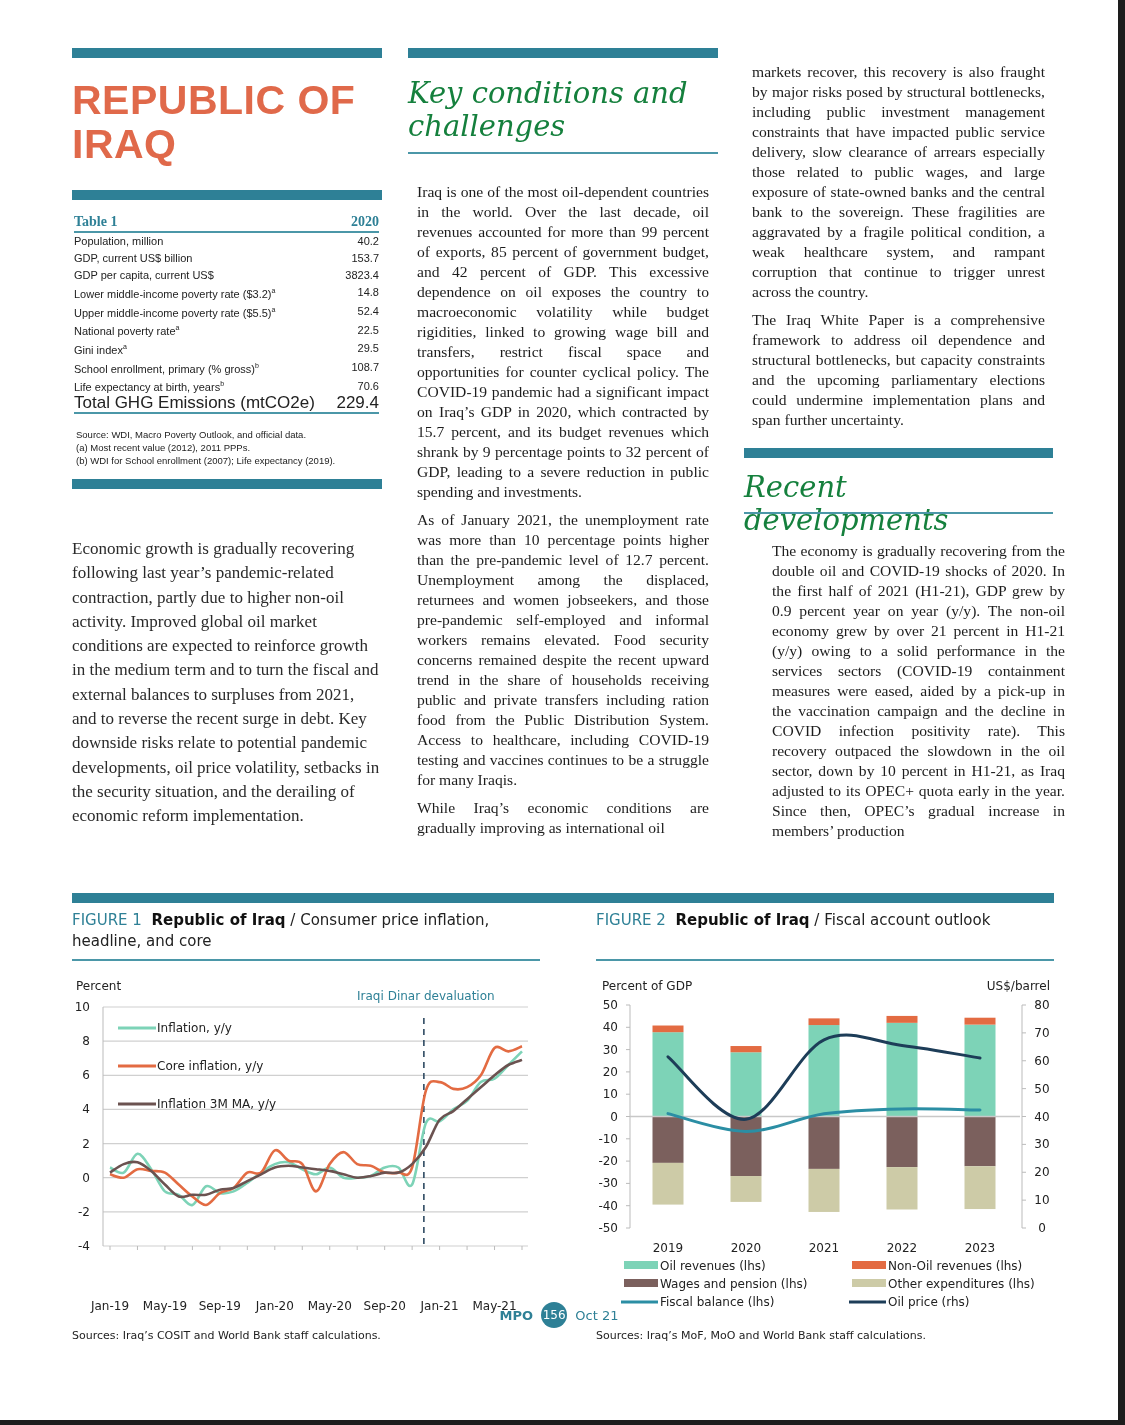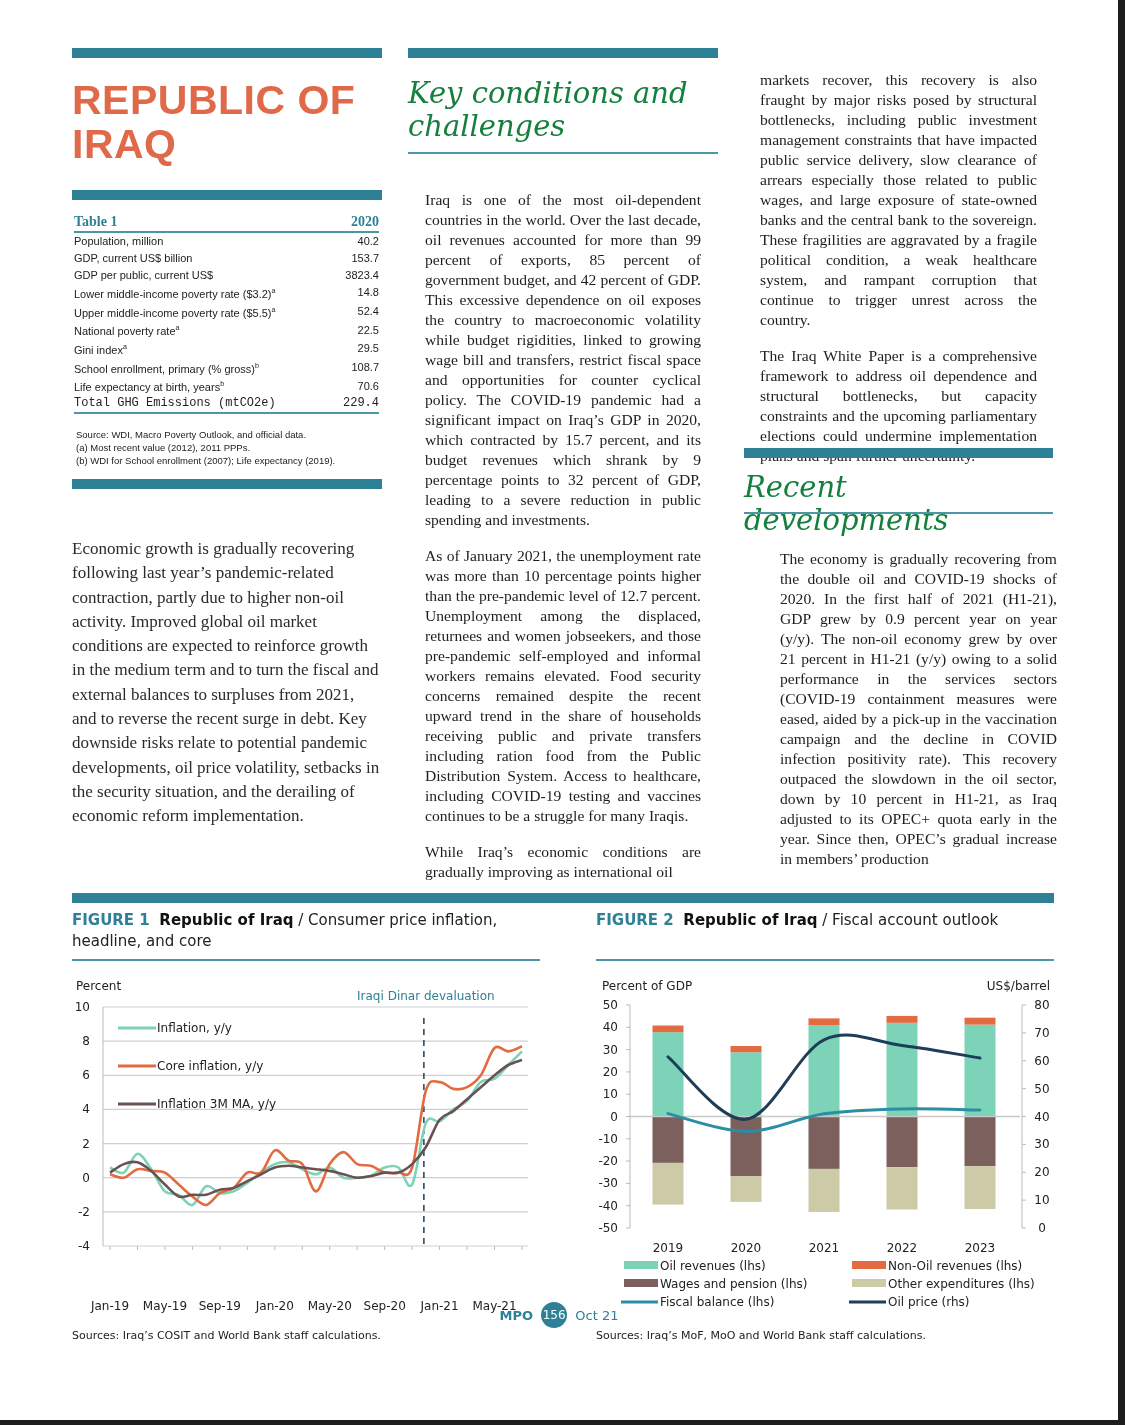--- a/index.html
+++ b/index.html
@@ -3,32 +3,32 @@
 <meta charset="utf-8">
 <style>
   html, body { margin: 0; padding: 0; }
   body { width: 1125px; height: 1425px; background: #1d1d1d; position: relative; overflow: hidden; }
   .page { position: absolute; left: 0; top: 0; width: 1118px; height: 1420px; background: #ffffff; }
   .rule-thick { position: absolute; height: 10px; background: #2e8096; }
   .rule-thin { position: absolute; height: 2px; background: #4b97a8; }
   .country-title { position: absolute; left: 72px; top: 78px; width: 320px; font-family: "Liberation Sans", sans-serif; font-weight: bold; font-size: 41px; line-height: 44px; color: #e0694a; letter-spacing: 0.5px; }
   .section-title { position: absolute; font-family: "DejaVu Serif", serif; font-style: italic; color: #15803d; font-size: 29px; line-height: 33px; }
   .body-text { position: absolute; font-family: "Liberation Serif", serif; font-size: 15.6px; line-height: 20px; color: #1d1d1d; text-align: justify; hyphens: manual; }
-  .body-text p { margin: 16px; }
+  .body-text p { margin: 8px; }
   .summary { position: absolute; left: 72px; top: 537px; width: 310px; font-family: "Liberation Serif", serif; font-size: 17px; line-height: 24.3px; color: #2a2a2a; }
   table.t1 { position: absolute; left: 74px; top: 214px; width: 305px; border-collapse: collapse; font-family: "Liberation Sans", sans-serif; font-size: 11px; color: #222; }
   table.t1 th { font-size: 14px; color: #2e8096; font-weight: bold; text-align: left; padding: 0 0 1px 0; border-bottom: 2px solid #4b97a8; font-family: Liberation Serif, serif; }
   table.t1 th.yr { text-align: right; }
   table.t1 td { padding: 0; height: 16.7px; line-height: 16px; }
   table.t1 td.v { text-align: right; }
-  table.t1 tr.last td { font-size: 12px; border-bottom: 2px solid #4b97a8; font-family: Liberation Mono, monospace; }
+  table.t1 tr.last td { font-size: 17px; border-bottom: 2px solid #4b97a8; }
   sup { font-size: 7px; }
   .t1-notes { position: absolute; left: 76px; top: 428px; width: 310px; font-family: "Liberation Sans", sans-serif; font-size: 9.5px; line-height: 13px; color: #222; }
   .fig-caption { position: absolute; font-family: "DejaVu Sans", sans-serif; font-size: 15px; line-height: 21px; color: #222; }
-  .fig-caption .fig-no { color: #2e8096; font-weight: bold; text-align: right; }
+  .fig-caption .fig-no { color: #2e8096; font-weight: normal; text-align: right; }
   .fig-caption .fig-country { font-weight: bold; color: #111; }
   .fig-source { position: absolute; font-family: "DejaVu Sans", sans-serif; font-size: 11px; color: #222; }
   svg text { font-family: "DejaVu Sans", sans-serif; }
   .footer { position: absolute; left: 0; top: 1302px; width: 1118px; text-align: center; font-family: "DejaVu Sans", sans-serif; font-size: 13px; color: #2e8096; }
   .footer .mpo { font-weight: bold; }
   .footer .pg { display: inline-block; width: 26px; height: 26px; border-radius: 50%; background: #2e8096; color: #fff; line-height: 26px; font-size: 12px; margin: 0 4px; vertical-align: middle; }
   .footer span { vertical-align: middle; }
 </style>
 </head>
 <body>
@@ -49,21 +49,21 @@
     <tbody id="t1-body">
         <tr>
           <td><span>Population, million</span></td>
           <td class="v">40.2</td>
         </tr>
         <tr>
           <td><span>GDP, current US$ billion</span></td>
           <td class="v">153.7</td>
         </tr>
         <tr>
-          <td><span>GDP per public, current US$</span></td>
+          <td><span>GDP per capita, current US$</span></td>
           <td class="v">3823.4</td>
         </tr>
         <tr>
           <td><span>Lower middle-income poverty rate ($3.2)</span><sup>a</sup></td>
           <td class="v">14.8</td>
         </tr>
         <tr>
           <td><span>Upper middle-income poverty rate ($5.5)</span><sup>a</sup></td>
           <td class="v">52.4</td>
         </tr>

